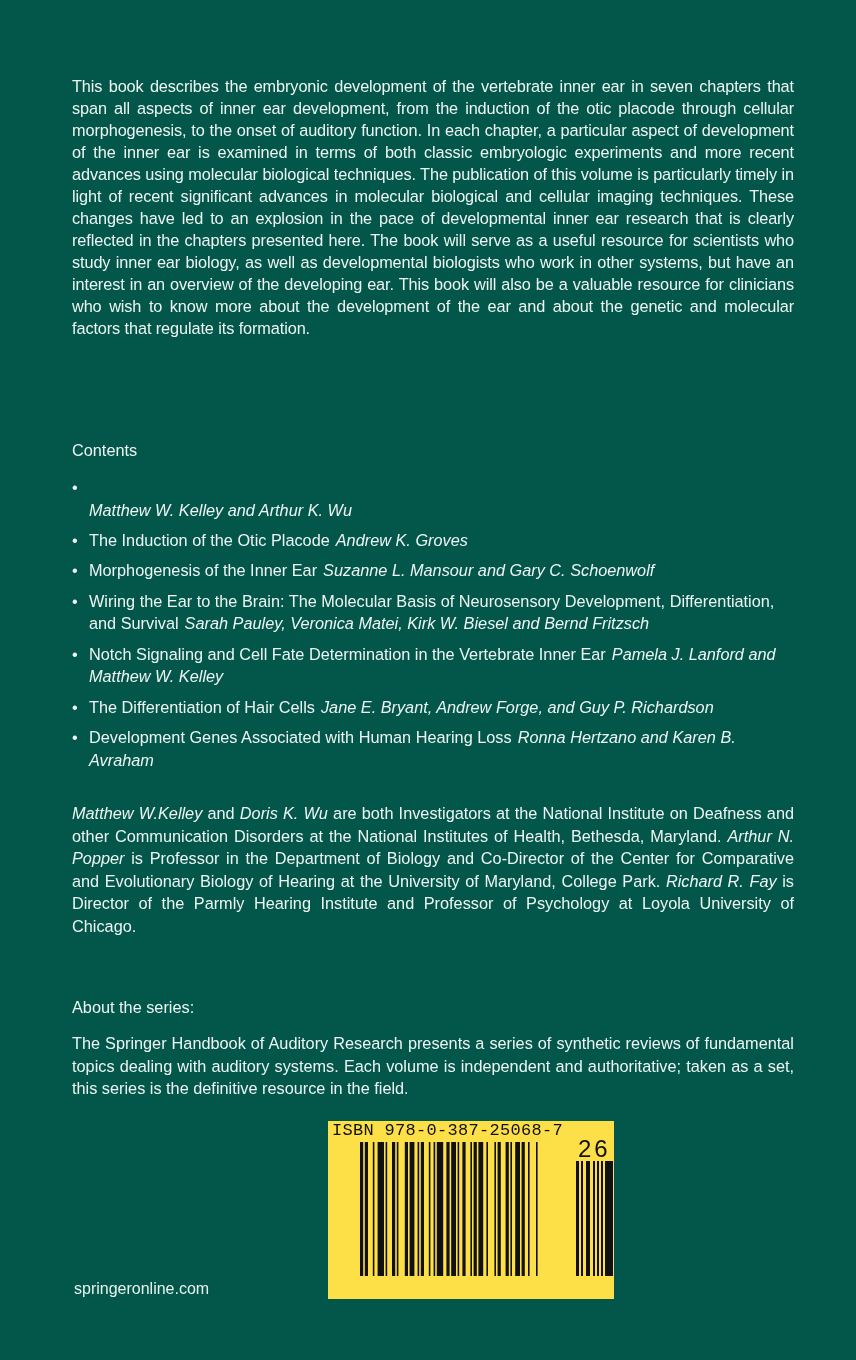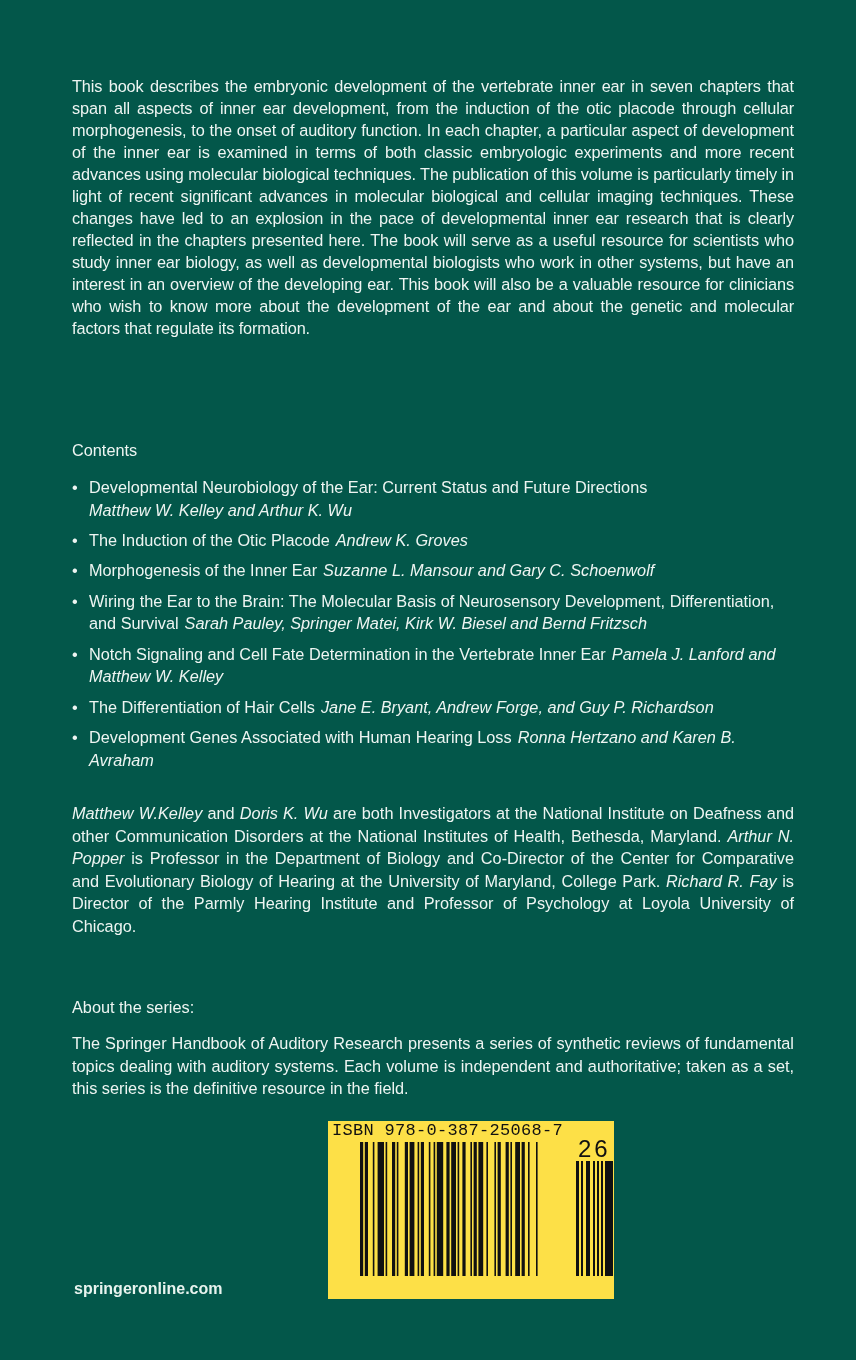--- a/index.html
+++ b/index.html
@@ -51,35 +51,35 @@
     position: absolute; left: 250px; top: 14px;
     font-family: "Liberation Sans", sans-serif; font-size: 24px; letter-spacing: 3px;
   }
   .ean-digits {
     position: absolute; left: 4px; top: 145px;
     font-family: "Liberation Sans", sans-serif; font-size: 27px; letter-spacing: 1.3px;
   }
   .ean-digits span { background: #fff; }
   .website {
     position: absolute; left: 74px; top: 1280px;
-    font-size: 16px; font-weight: bold; color: #e8f3ee;
+    font-size: 16px; font-weight: normal; color: #e8f3ee;
   }
 </style>
 </head>
 <body>
 
 <div class="page">
   <p class="desc">This book describes the embryonic development of the vertebrate inner ear in seven chapters that span all aspects of inner ear development, from the induction of the otic placode through cellular morphogenesis, to the onset of auditory function. In each chapter, a particular aspect of development of the inner ear is examined in terms of both classic embryologic experiments and more recent advances using molecular biological techniques. The publication of this volume is particularly timely in light of recent significant advances in molecular biological and cellular imaging techniques. These changes have led to an explosion in the pace of developmental inner ear research that is clearly reflected in the chapters presented here. The book will serve as a useful resource for scientists who study inner ear biology, as well as developmental biologists who work in other systems, but have an interest in an overview of the developing ear. This book will also be a valuable resource for clinicians who wish to know more about the development of the ear and about the genetic and molecular factors that regulate its formation.</p>
 
   <p class="contents-title">Contents</p>
   <ul class="contents-list" id="contents-list">
-      <li><span class="bullet">•</span><span>Developmental Neurobiology of the Ear: Current Status and Future Directions</span><br><span class="author" style="margin-left: 0px;">Matthew W. Kelley and Arthur K. Wu</span></li>
+      <li><span class="bullet">•</span><br><span class="author" style="margin-left: 0px;">Matthew W. Kelley and Arthur K. Wu</span></li>
       <li><span class="bullet">•</span><span>The Induction of the Otic Placode</span><span class="author">Andrew K. Groves</span></li>
       <li><span class="bullet">•</span><span>Morphogenesis of the Inner Ear</span><span class="author">Suzanne L. Mansour and Gary C. Schoenwolf</span></li>
-      <li><span class="bullet">•</span><span>Wiring the Ear to the Brain: The Molecular Basis of Neurosensory Development, Differentiation, and Survival</span><span class="author">Sarah Pauley, Springer Matei, Kirk W. Biesel and Bernd Fritzsch</span></li>
+      <li><span class="bullet">•</span><span>Wiring the Ear to the Brain: The Molecular Basis of Neurosensory Development, Differentiation, and Survival</span><span class="author">Sarah Pauley, Veronica Matei, Kirk W. Biesel and Bernd Fritzsch</span></li>
       <li><span class="bullet">•</span><span>Notch Signaling and Cell Fate Determination in the Vertebrate Inner Ear</span><span class="author">Pamela J. Lanford and Matthew W. Kelley</span></li>
       <li><span class="bullet">•</span><span>The Differentiation of Hair Cells</span><span class="author">Jane E. Bryant, Andrew Forge, and Guy P. Richardson</span></li>
       <li><span class="bullet">•</span><span>Development Genes Associated with Human Hearing Loss</span><span class="author">Ronna Hertzano and Karen B. Avraham</span></li>
     </ul>
 
   <p class="bio">
     <i>Matthew W.Kelley</i><span> and </span><i>Doris K. Wu</i><span> are both Investigators at the National Institute on Deafness and other Communication Disorders at the National Institutes of Health, Bethesda, Maryland. </span><i>Arthur N. Popper</i><span> is Professor in the Department of Biology and Co-Director of the Center for Comparative and Evolutionary Biology of Hearing at the University of Maryland, College Park. </span><i>Richard R. Fay</i><span> is Director of the Parmly Hearing Institute and Professor of Psychology at Loyola University of Chicago.</span>
   </p>
 
   <p class="series-label">About the series:</p>

